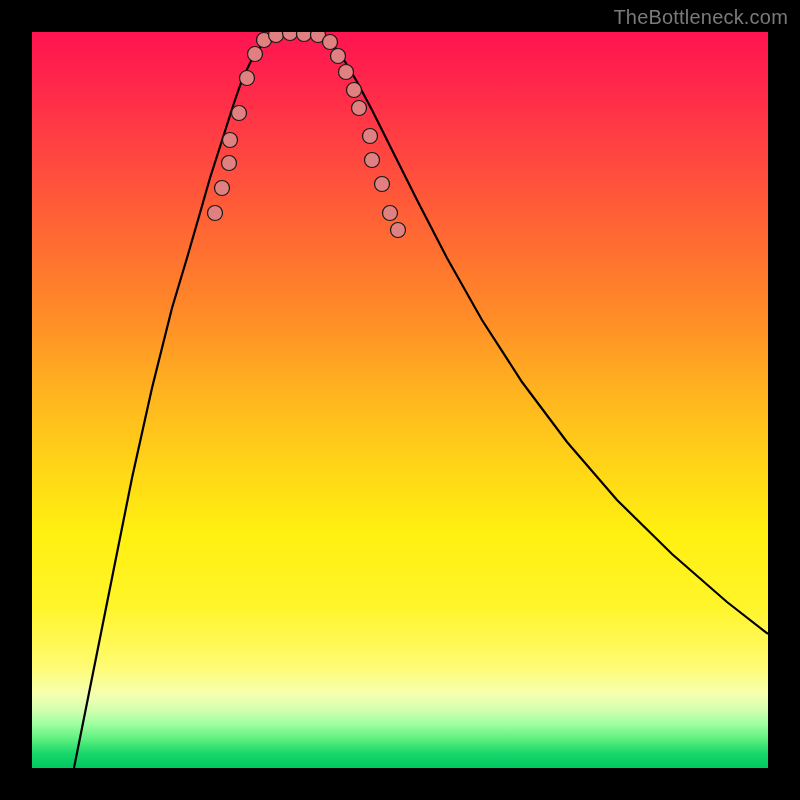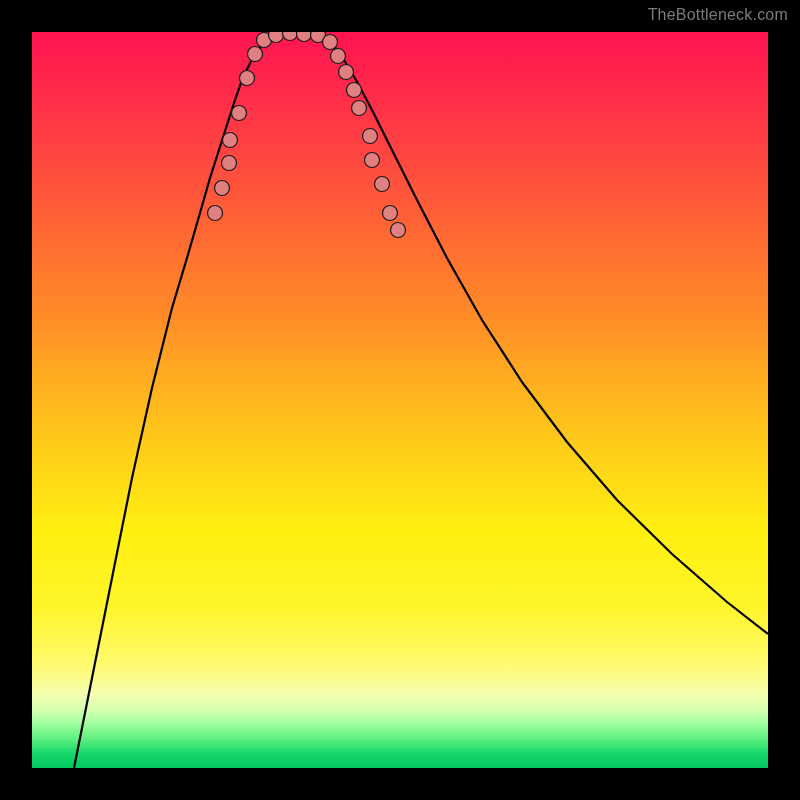--- a/index.html
+++ b/index.html
@@ -40,21 +40,21 @@
       #60f080 96%,
       #18d86a 98%,
       #00c860 100%
     );
   }
   .watermark {
     position: absolute;
     top: 6px;
     right: 12px;
     color: #7a7a7a;
-    font-size: 16px;
+    font-size: 20px;
     font-weight: 500;
     letter-spacing: 0.2px;
     user-select: none;
   }
   svg {
     position: absolute;
     left: 0;
     top: 0;
   }
   .curve {

